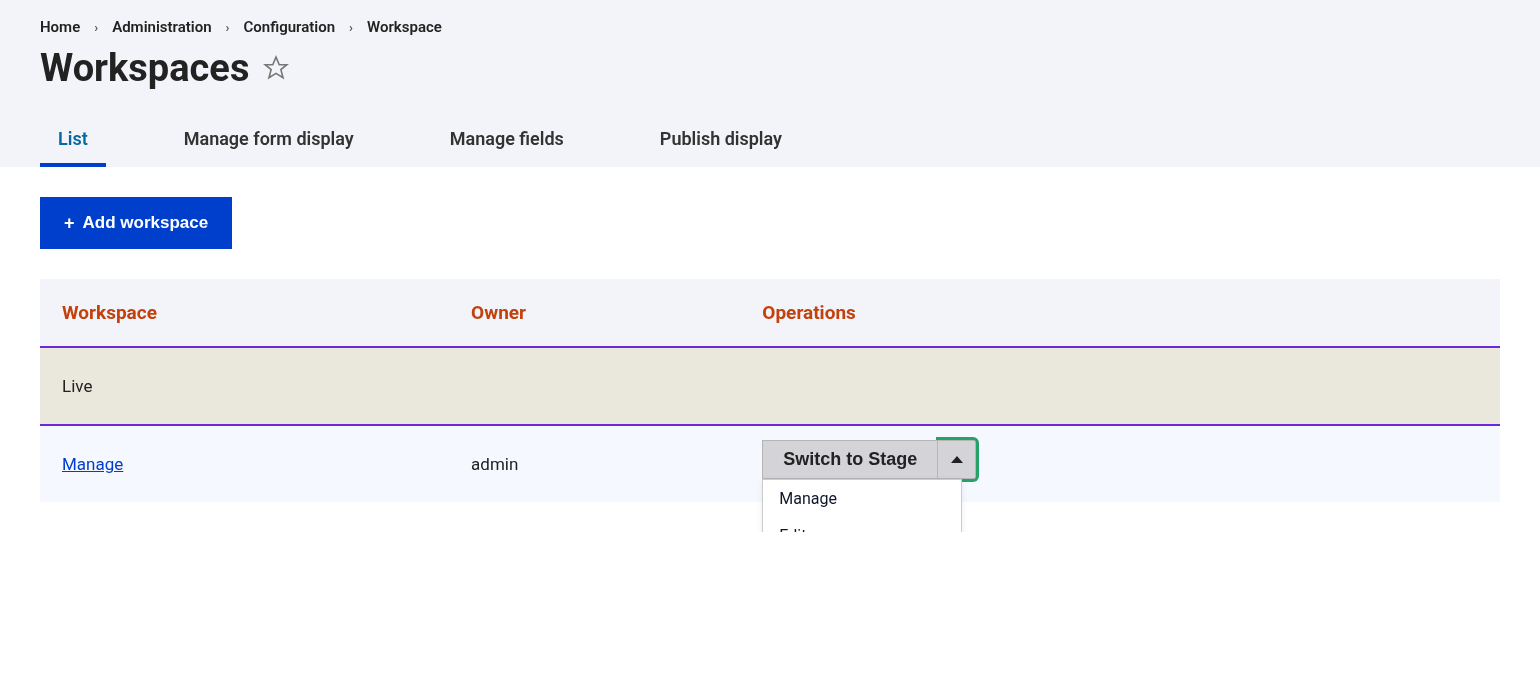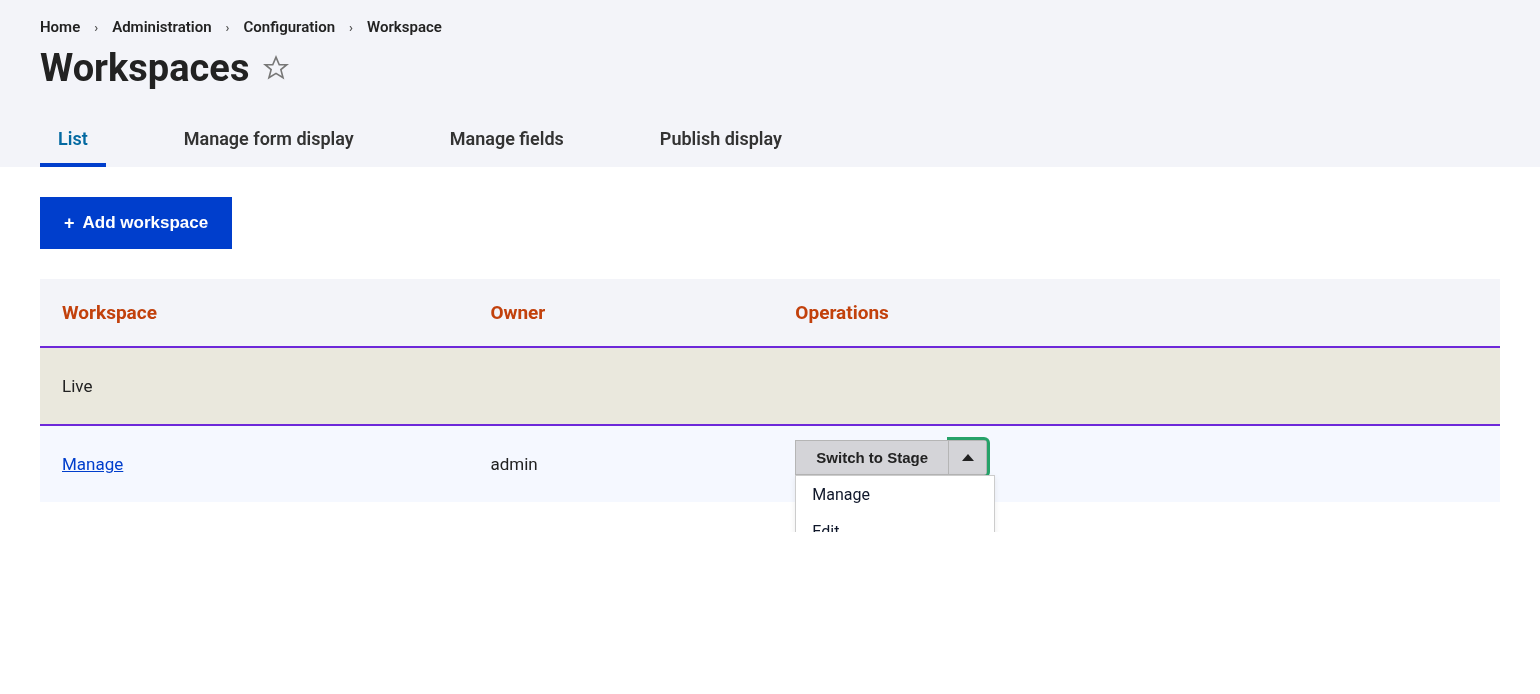--- a/index.html
+++ b/index.html
@@ -98,21 +98,21 @@
     display: inline-block;
   }
   .dropbutton-top {
     display: flex;
     align-items: stretch;
     border: 1px solid #b5b5b5;
     background: #d4d4d8;
   }
   .dropbutton-main {
     padding: 8px 20px;
-    font-size: 15px;
+    font-size: 18px;
     font-weight: 700;
     color: #222;
     background: #d4d4d8;
     border: none;
     cursor: pointer;
   }
   .dropbutton-toggle {
     width: 38px;
     display:flex;
     align-items:center;

